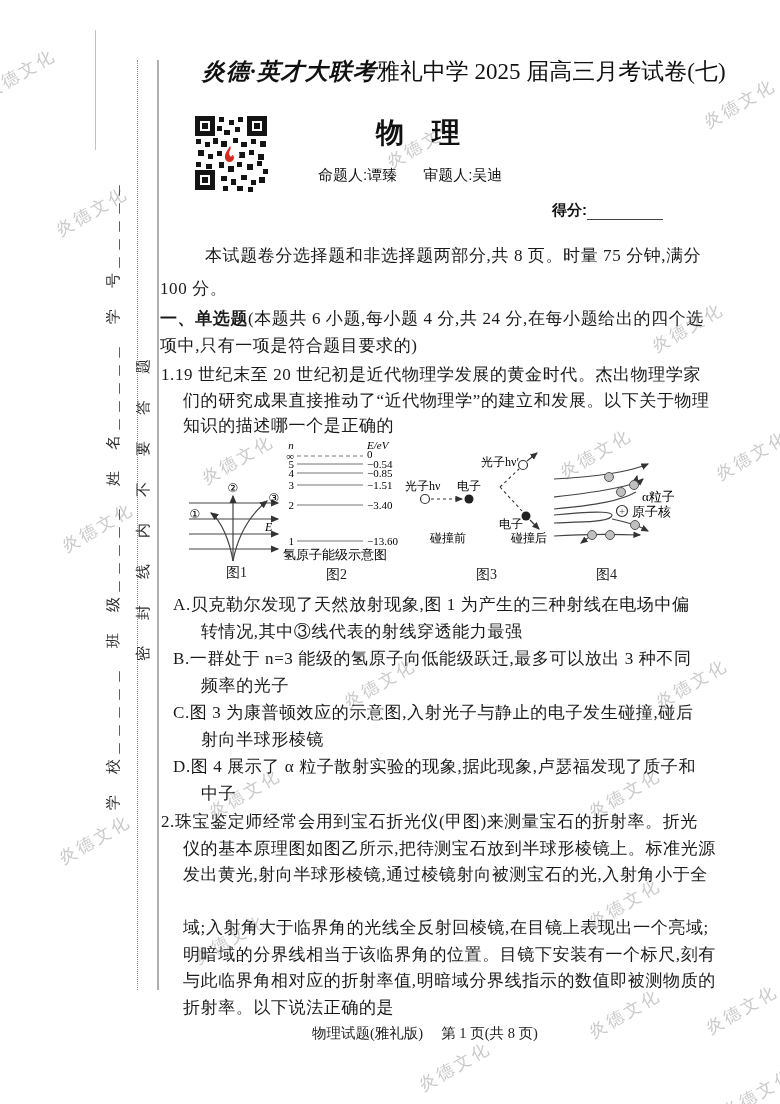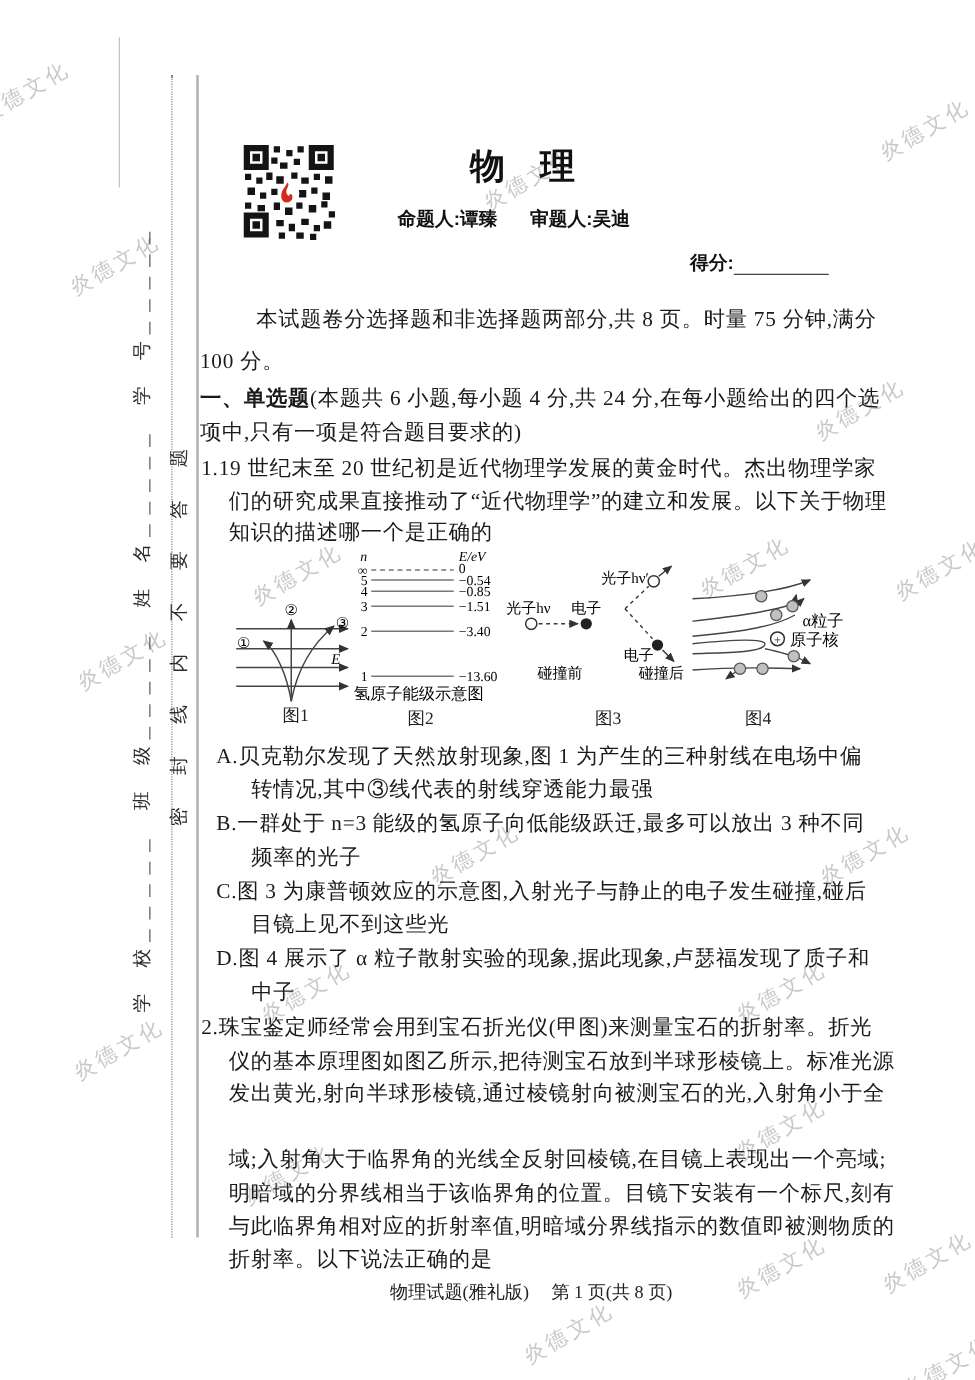--- a/index.html
+++ b/index.html
@@ -15,21 +15,21 @@
   
   .v-fields{position:absolute;left:-203px;top:482px;width:640px;height:26px;transform:rotate(-90deg);
             font-size:15px;letter-spacing:3px;color:#2a2a2a;text-align:center;white-space:nowrap;}
   .v-seal{position:absolute;left:-23px;top:484px;width:340px;height:26px;transform:rotate(-90deg);
           font-size:15px;letter-spacing:26px;color:#2a2a2a;text-align:center;white-space:nowrap;}
   
   .title{position:absolute;left:202px;top:56px;font-size:23px;white-space:nowrap;color:#111;}
   .title .brand{font-weight:bold;font-style:italic;letter-spacing:1px;}
   .subject{position:absolute;left:376px;top:114px;font-size:28px;font-weight:bold;
            font-family:"Liberation Sans","DejaVu Sans",sans-serif;white-space:nowrap;color:#111;}
-  .people{position:absolute;left:318px;top:166px;font-size:15px;font-weight:bold;
+  .people{position:absolute;left:318px;top:166px;font-size:15px;font-weight:normal;
           font-family:"Liberation Sans","DejaVu Sans",sans-serif;white-space:nowrap;color:#111;}
   .people .reviewer{margin-left:26px;}
   .score{position:absolute;left:552px;top:201px;font-size:15px;font-weight:bold;
          font-family:"Liberation Sans","DejaVu Sans",sans-serif;color:#111;text-align:center;}
   .score-line{display:inline-block;width:76px;border-bottom:1.5px solid #444;height:14px;vertical-align:bottom;}
   
   .line{position:absolute;font-size:17px;letter-spacing:0.6px;white-space:nowrap;color:#1a1a1a;}
   .bold{font-weight:bold;text-align:center;}
   
   .fig{position:absolute;}
@@ -68,20 +68,23 @@
     <span class="wm" style="left:415px;top:1055px">炎德文化</span>
     <span class="wm" style="left:718px;top:1082px">炎德文化</span>
   </div>
 
   <div class="rule-edge"></div>
   <div class="rule-dotted"></div>
   <div class="rule-solid"></div>
   <div class="v-fields">学　校＿＿＿＿＿　班　级＿＿＿＿＿　姓　名＿＿＿＿＿　学　号＿＿＿＿＿</div>
   <div class="v-seal">密封线内不要答题</div>
 
+  <div class="title">
+    <span class="brand">炎德·英才大联考</span><span>雅礼中学 2025 届高三月考试卷(七)</span>
+  </div>
 
   <div class="fig" style="left:193px;top:114px">
     <svg width="76" height="78" viewBox="0 0 76 78">
       <rect x="0" y="0" width="76" height="78" fill="#fff"></rect>
 
       <g fill="none" stroke="#141414" stroke-width="5">
         <rect x="4.5" y="4.5" width="15" height="15"></rect>
         <rect x="56.5" y="4.5" width="15" height="15"></rect>
         <rect x="4.5" y="58.5" width="15" height="15"></rect>
       </g>
@@ -266,21 +269,21 @@
       <text x="80" y="81" font-size="13">原子核</text>
     </svg>
   </div>
   <div class="fig-caption" style="left:596px;top:566px">图4</div>
 
   <div class="line" style="left:173px;top:593px">A.贝克勒尔发现了天然放射现象,图 1 为产生的三种射线在电场中偏</div>
   <div class="line" style="left:201px;top:620px">转情况,其中③线代表的射线穿透能力最强</div>
   <div class="line" style="left:173px;top:647px">B.一群处于 n=3 能级的氢原子向低能级跃迁,最多可以放出 3 种不同</div>
   <div class="line" style="left:201px;top:674px">频率的光子</div>
   <div class="line" style="left:173px;top:701px">C.图 3 为康普顿效应的示意图,入射光子与静止的电子发生碰撞,碰后</div>
-  <div class="line" style="left:201px;top:728px">目镜上见不到这些光</div>
+  <div class="line" style="left:201px;top:728px">射向半球形棱镜</div>
   <div class="line" style="left:173px;top:755px">D.图 4 展示了 α 粒子散射实验的现象,据此现象,卢瑟福发现了质子和</div>
   <div class="line" style="left:201px;top:782px">中子</div>
 
   <div class="line" style="left:161px;top:810px">2.珠宝鉴定师经常会用到宝石折光仪(甲图)来测量宝石的折射率。折光</div>
   <div class="line" style="left:183px;top:837px">仪的基本原理图如图乙所示,把待测宝石放到半球形棱镜上。标准光源</div>
   <div class="line" style="left:183px;top:863px">发出黄光,射向半球形棱镜,通过棱镜射向被测宝石的光,入射角小于全</div>
   <div class="line" style="left:183px;top:916px">域;入射角大于临界角的光线全反射回棱镜,在目镜上表现出一个亮域;</div>
   <div class="line" style="left:183px;top:969px">与此临界角相对应的折射率值,明暗域分界线指示的数值即被测物质的</div>
   <div class="line" style="left:183px;top:943px">明暗域的分界线相当于该临界角的位置。目镜下安装有一个标尺,刻有</div>
   <div class="line" style="left:183px;top:996px">折射率。以下说法正确的是</div>

